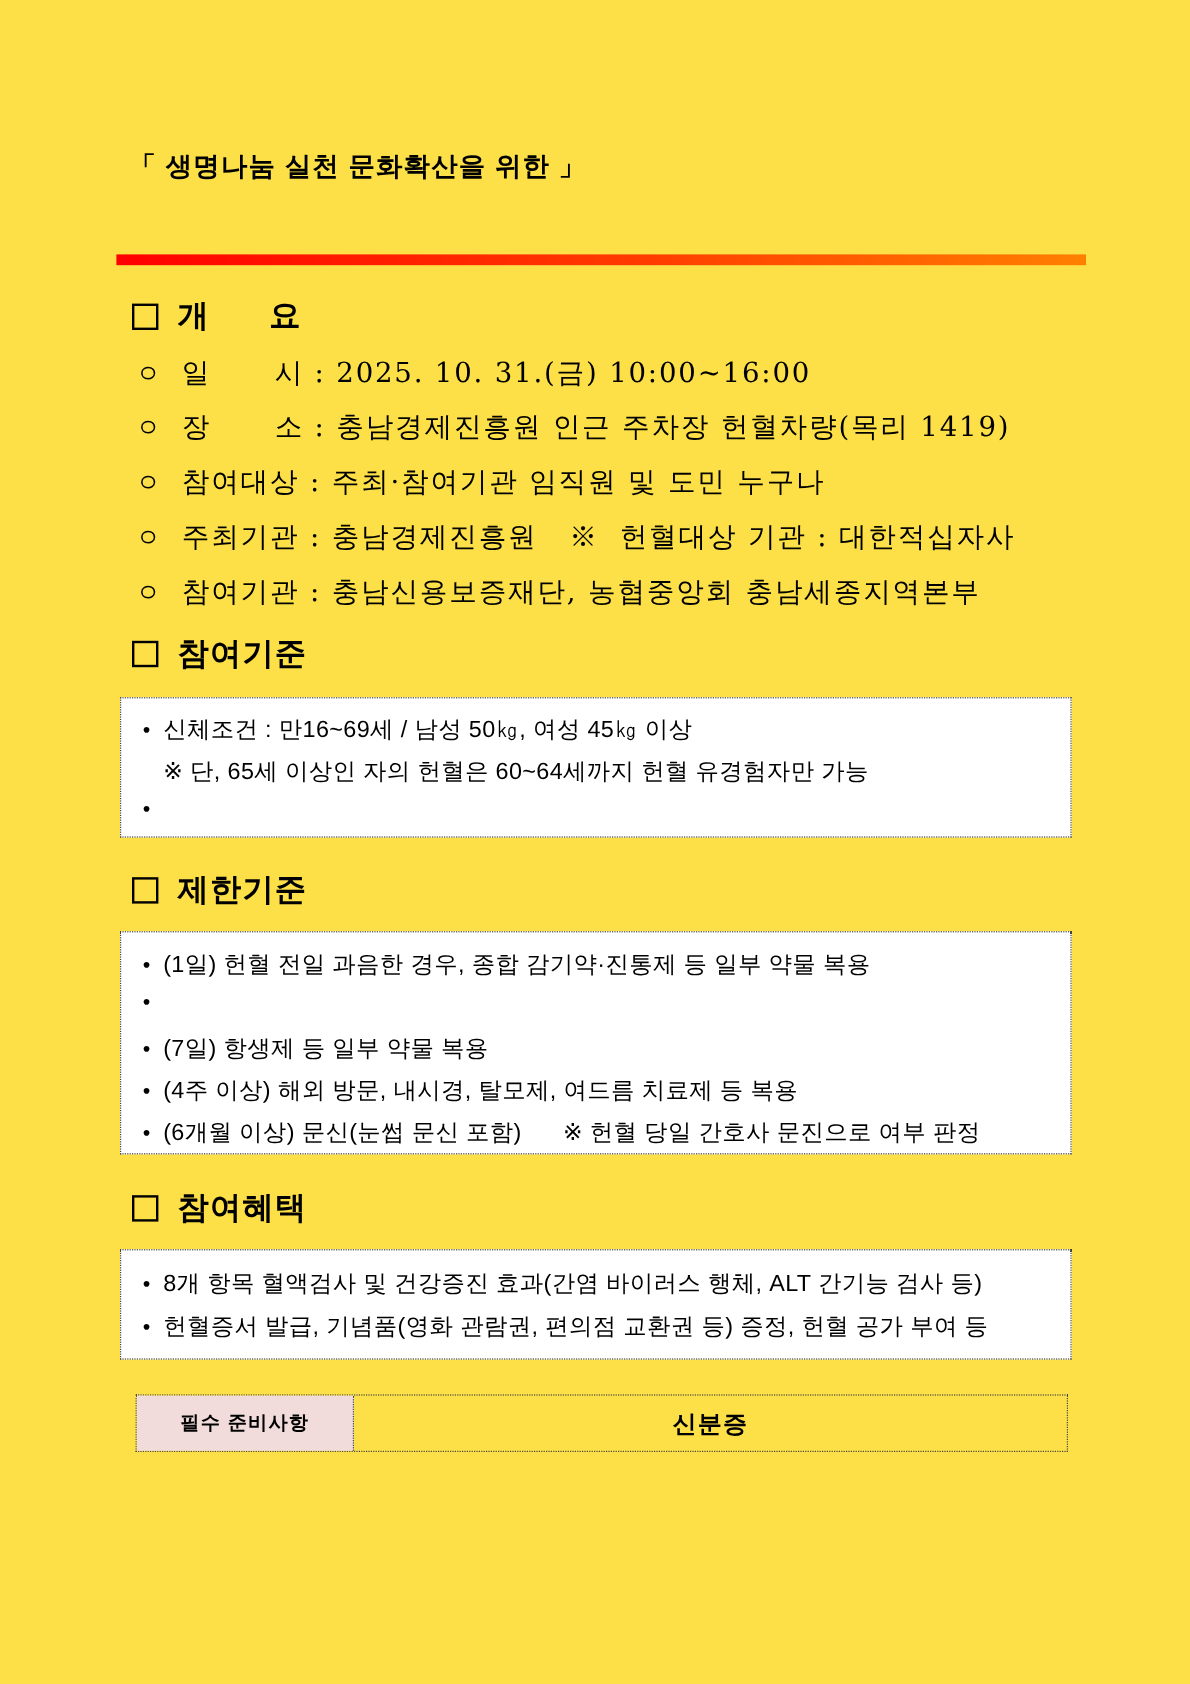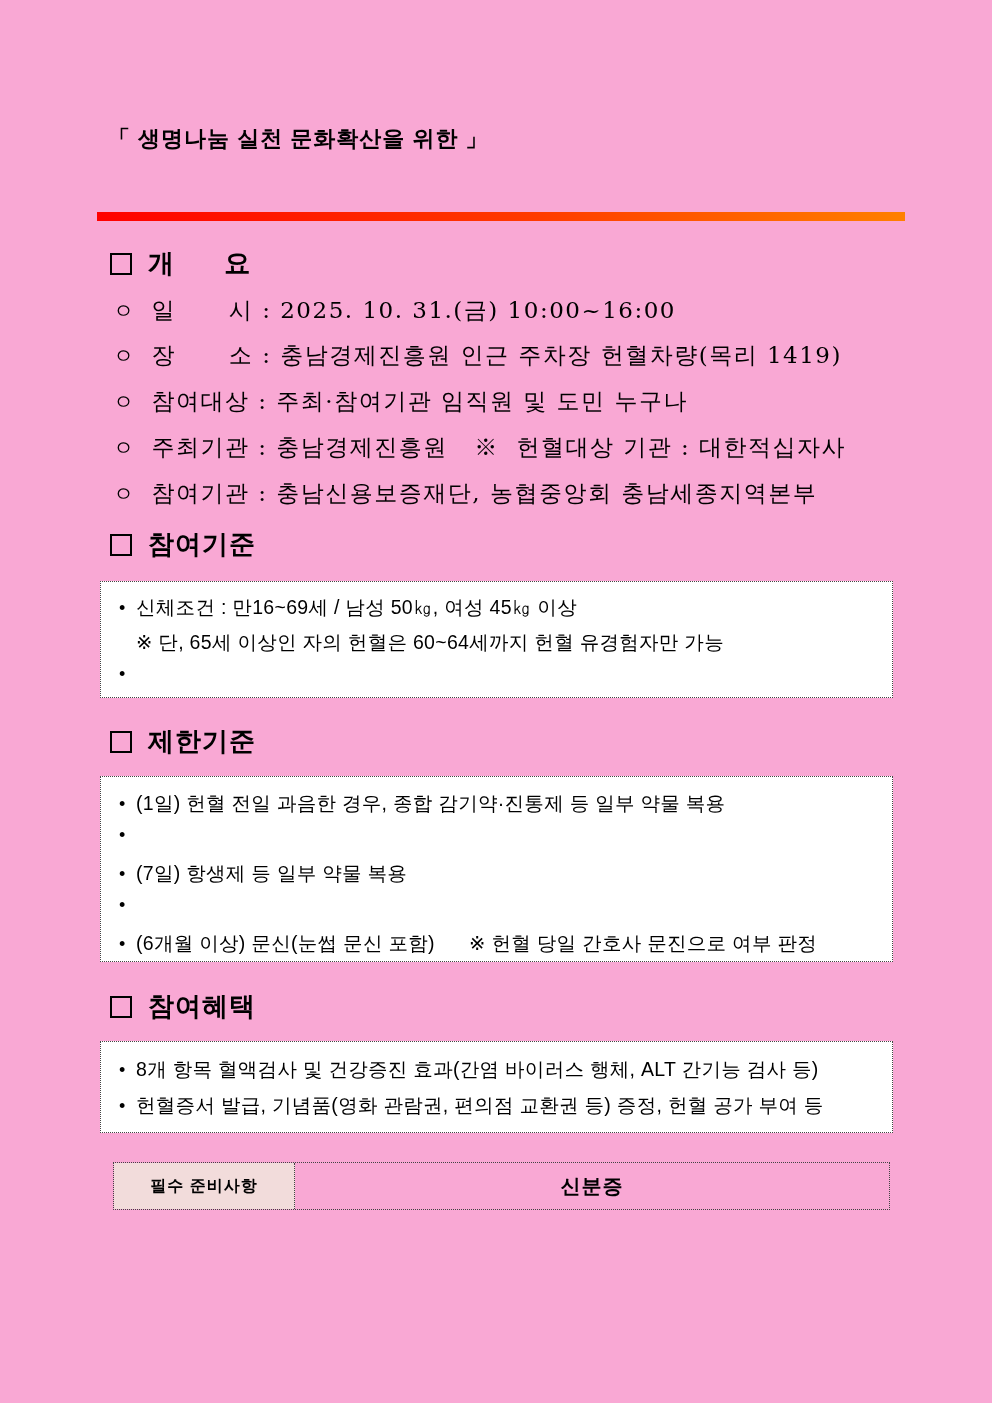--- a/index.html
+++ b/index.html
@@ -1,19 +1,19 @@
 <!DOCTYPE html>
 <html><head>
 <meta charset="utf-8">
 <style>
   html,body{margin:0;padding:0;background:#ffffff;}
   .page{
     position:relative;
     width:992px;height:1403px;
-    background:#f9a8d4;
+    background:#fde047;
     color:#000;
     font-family:"Liberation Sans","DejaVu Sans",sans-serif;
     overflow:hidden;
   }
   .pre{white-space:pre;}
 
   
   .subtitle{
     position:absolute;left:108px;top:124px;
     font-size:22px;font-weight:bold;letter-spacing:1px;
@@ -146,20 +146,21 @@
     </div>
     <div class="dbox-line" style="top:48px;">
       <span class="bullet">•</span>
     </div>
     <div class="dbox-line" style="top:83px;">
       <span class="bullet">•</span>
       <span class="pre">(7일) 항생제 등 일부 약물 복용</span>
     </div>
     <div class="dbox-line" style="top:118px;">
       <span class="bullet">•</span>
+      <span class="pre">(4주 이상) 해외 방문, 내시경, 탈모제, 여드름 치료제 등 복용</span>
     </div>
     <div class="dbox-line" style="top:153px;">
       <span class="bullet">•</span>
       <span class="pre">(6개월 이상) 문신(눈썹 문신 포함)      ※ 헌혈 당일 간호사 문진으로 여부 판정</span>
     </div>
   </div>
 
   <div class="sec-head" style="top:989px;">
     <span class="sq"></span>
     <span class="pre">참여혜택</span>

